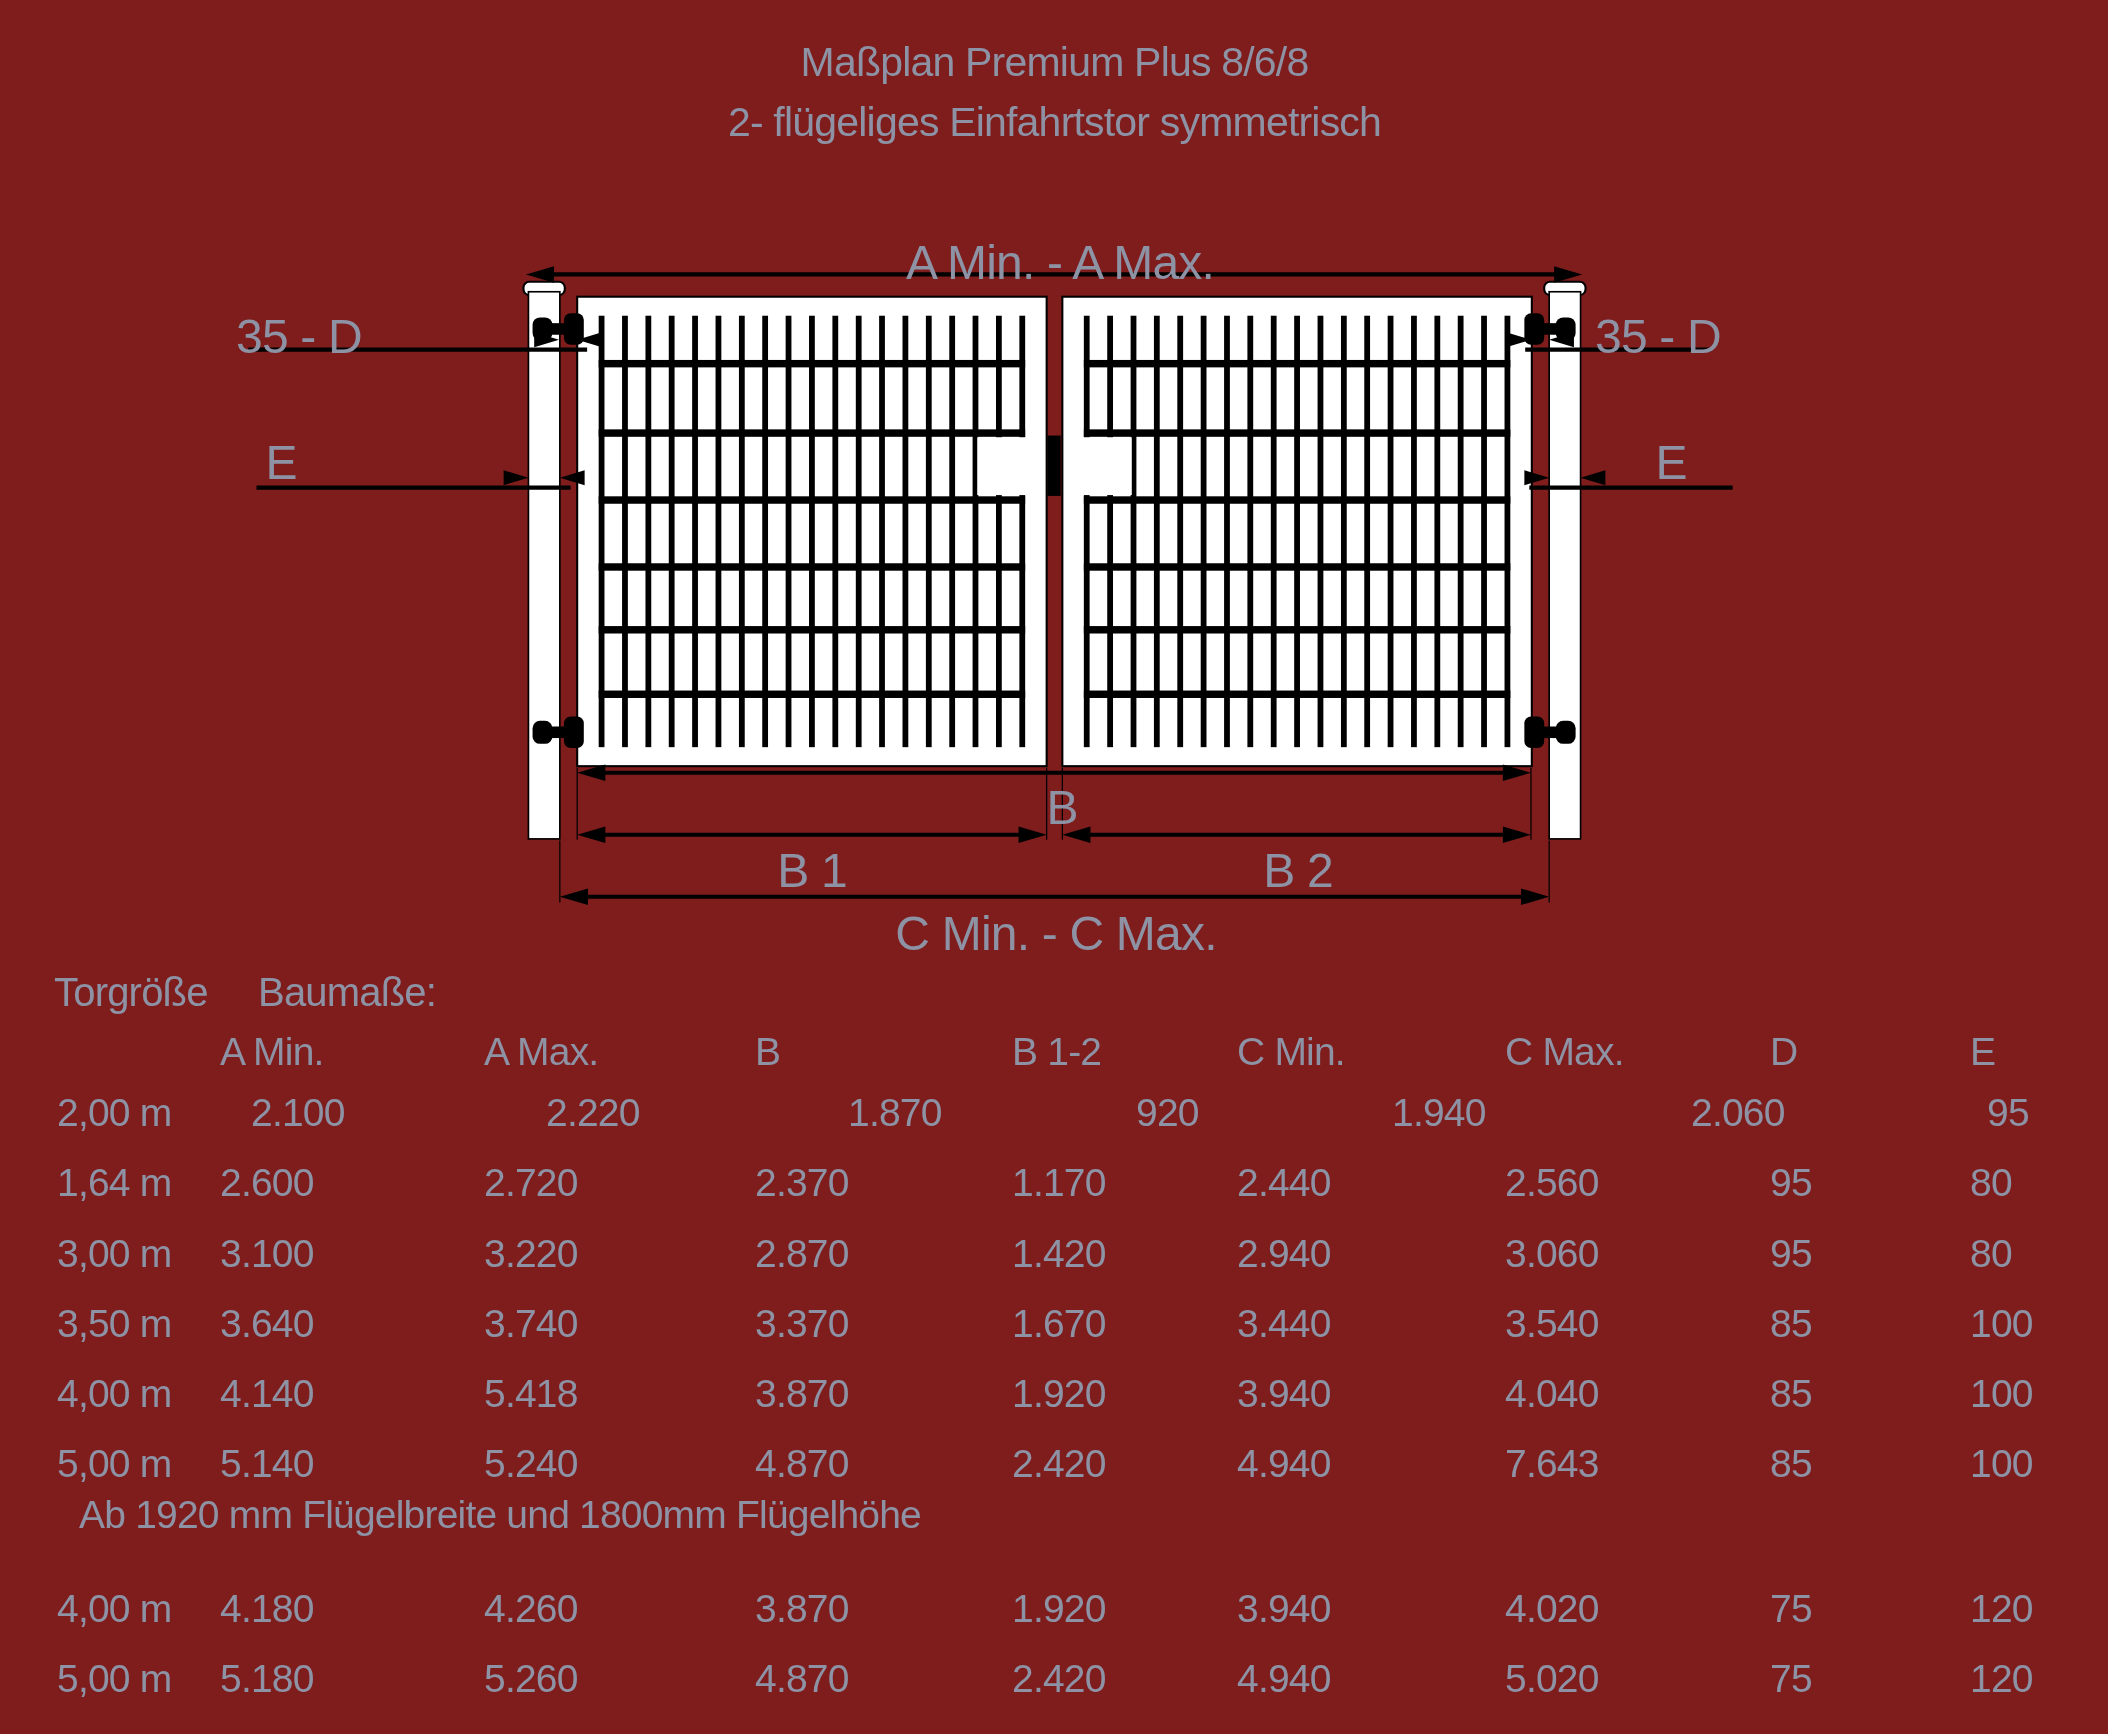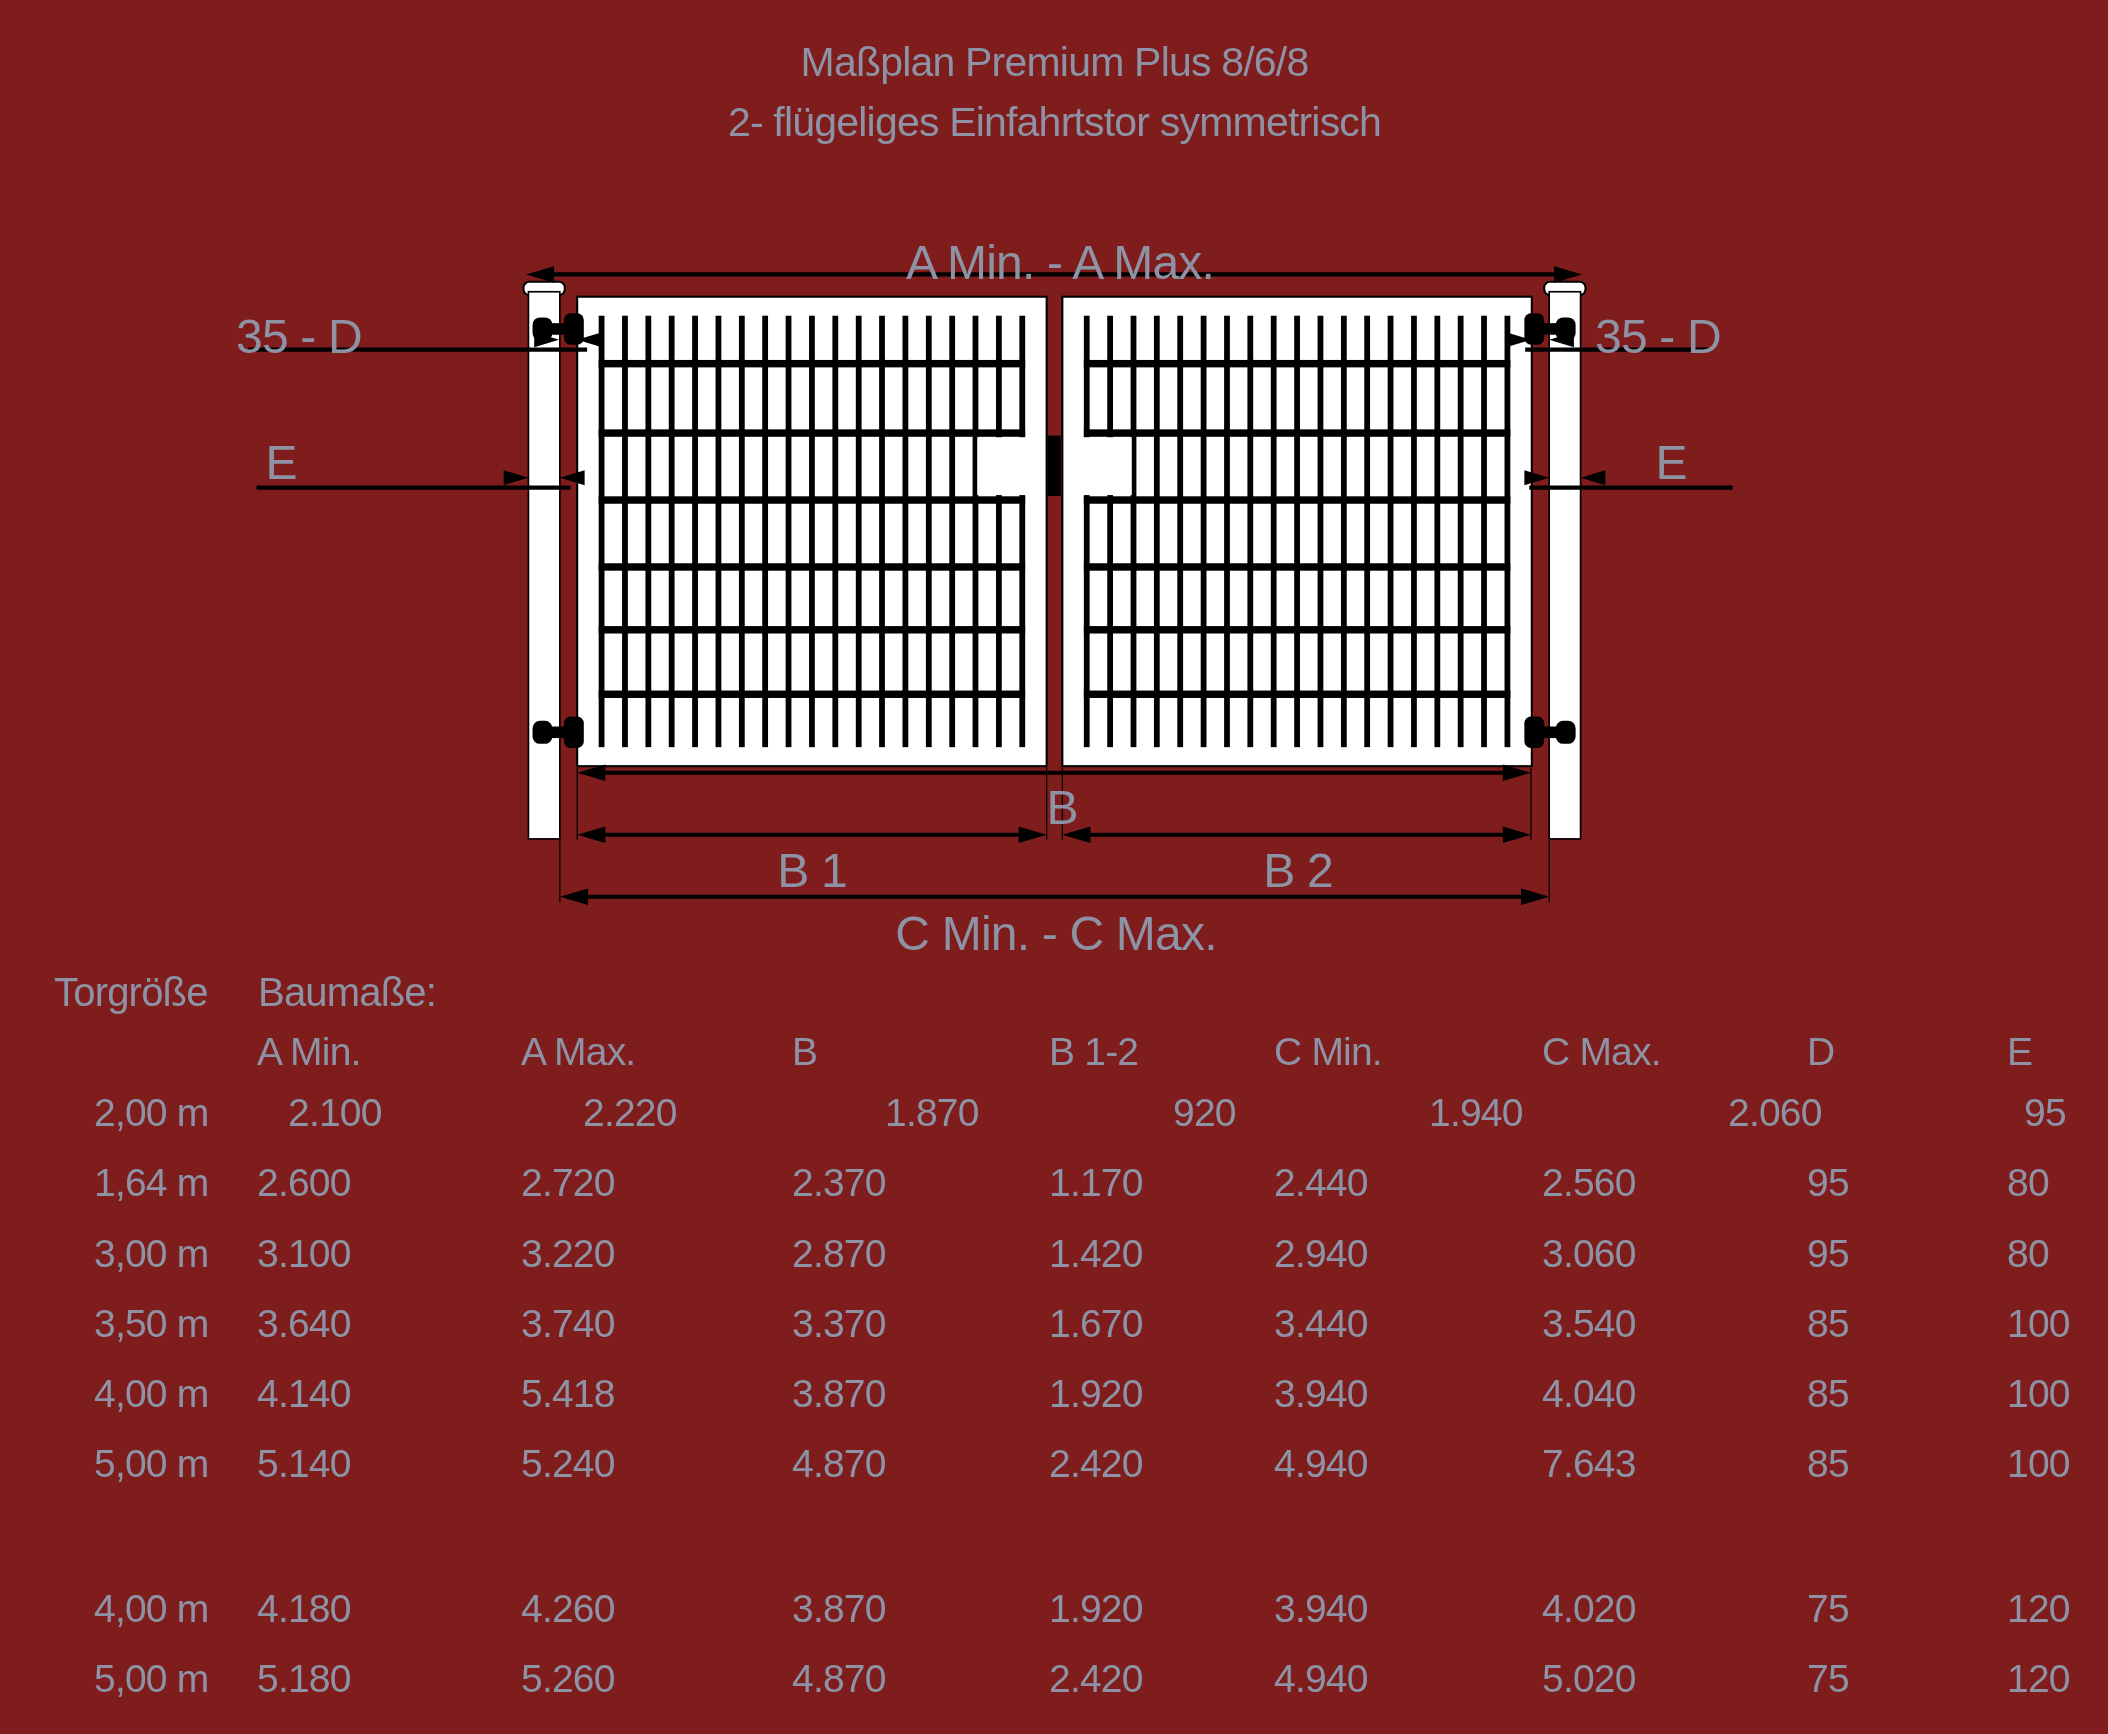--- a/index.html
+++ b/index.html
@@ -6,21 +6,21 @@
   body{width:2109px;height:1734px;position:relative;overflow:hidden;
        font-family:"Liberation Sans","DejaVu Sans",sans-serif;}
   .canvas{position:absolute;inset:0;background:#7f1d1d;}
   .title{position:absolute;left:0;top:33px;width:2109px;text-align:center;
          color:#8d93a5;line-height:1.46;font-size:41px;letter-spacing:-0.8px;}
   .dlabel{position:absolute;color:#8d93a5;font-size:48px;letter-spacing:-0.8px;
           transform:translateX(-50%);white-space:nowrap;}
   #diagram{position:absolute;left:0;top:0;}
   .trow{position:absolute;left:0;width:2109px;display:grid;
         grid-template-columns:163px 264px 271px 257px 225px 268px 265px 200px 118px;
-        padding-left:94px;box-sizing:border-box;
+        padding-left:57px;box-sizing:border-box;
         color:#8d93a5;font-size:39px;letter-spacing:-0.8px;white-space:nowrap;}
   .cell{text-align:left;}
   .hdr1{position:absolute;color:#8d93a5;font-size:40px;letter-spacing:-0.8px;white-space:nowrap;}
   .note{position:absolute;color:#8d93a5;font-size:39px;letter-spacing:-0.8px;white-space:nowrap;}
 </style>
 </head>
 <body>
 
 <div class="canvas">
 
@@ -262,15 +262,16 @@
         <div class="cell">5.260</div>
     <div class="cell">4.870</div>
         <div class="cell">2.420</div>
     <div class="cell">4.940</div>
         <div class="cell">5.020</div>
     <div class="cell">75</div>
         <div class="cell">120</div>
   </div>
     </div>
 
+  <div class="note" style="left:79px;top:1493px">Ab 1920 mm Flügelbreite und 1800mm Flügelhöhe</div>
 
 </div>
 
 
 </body></html>

